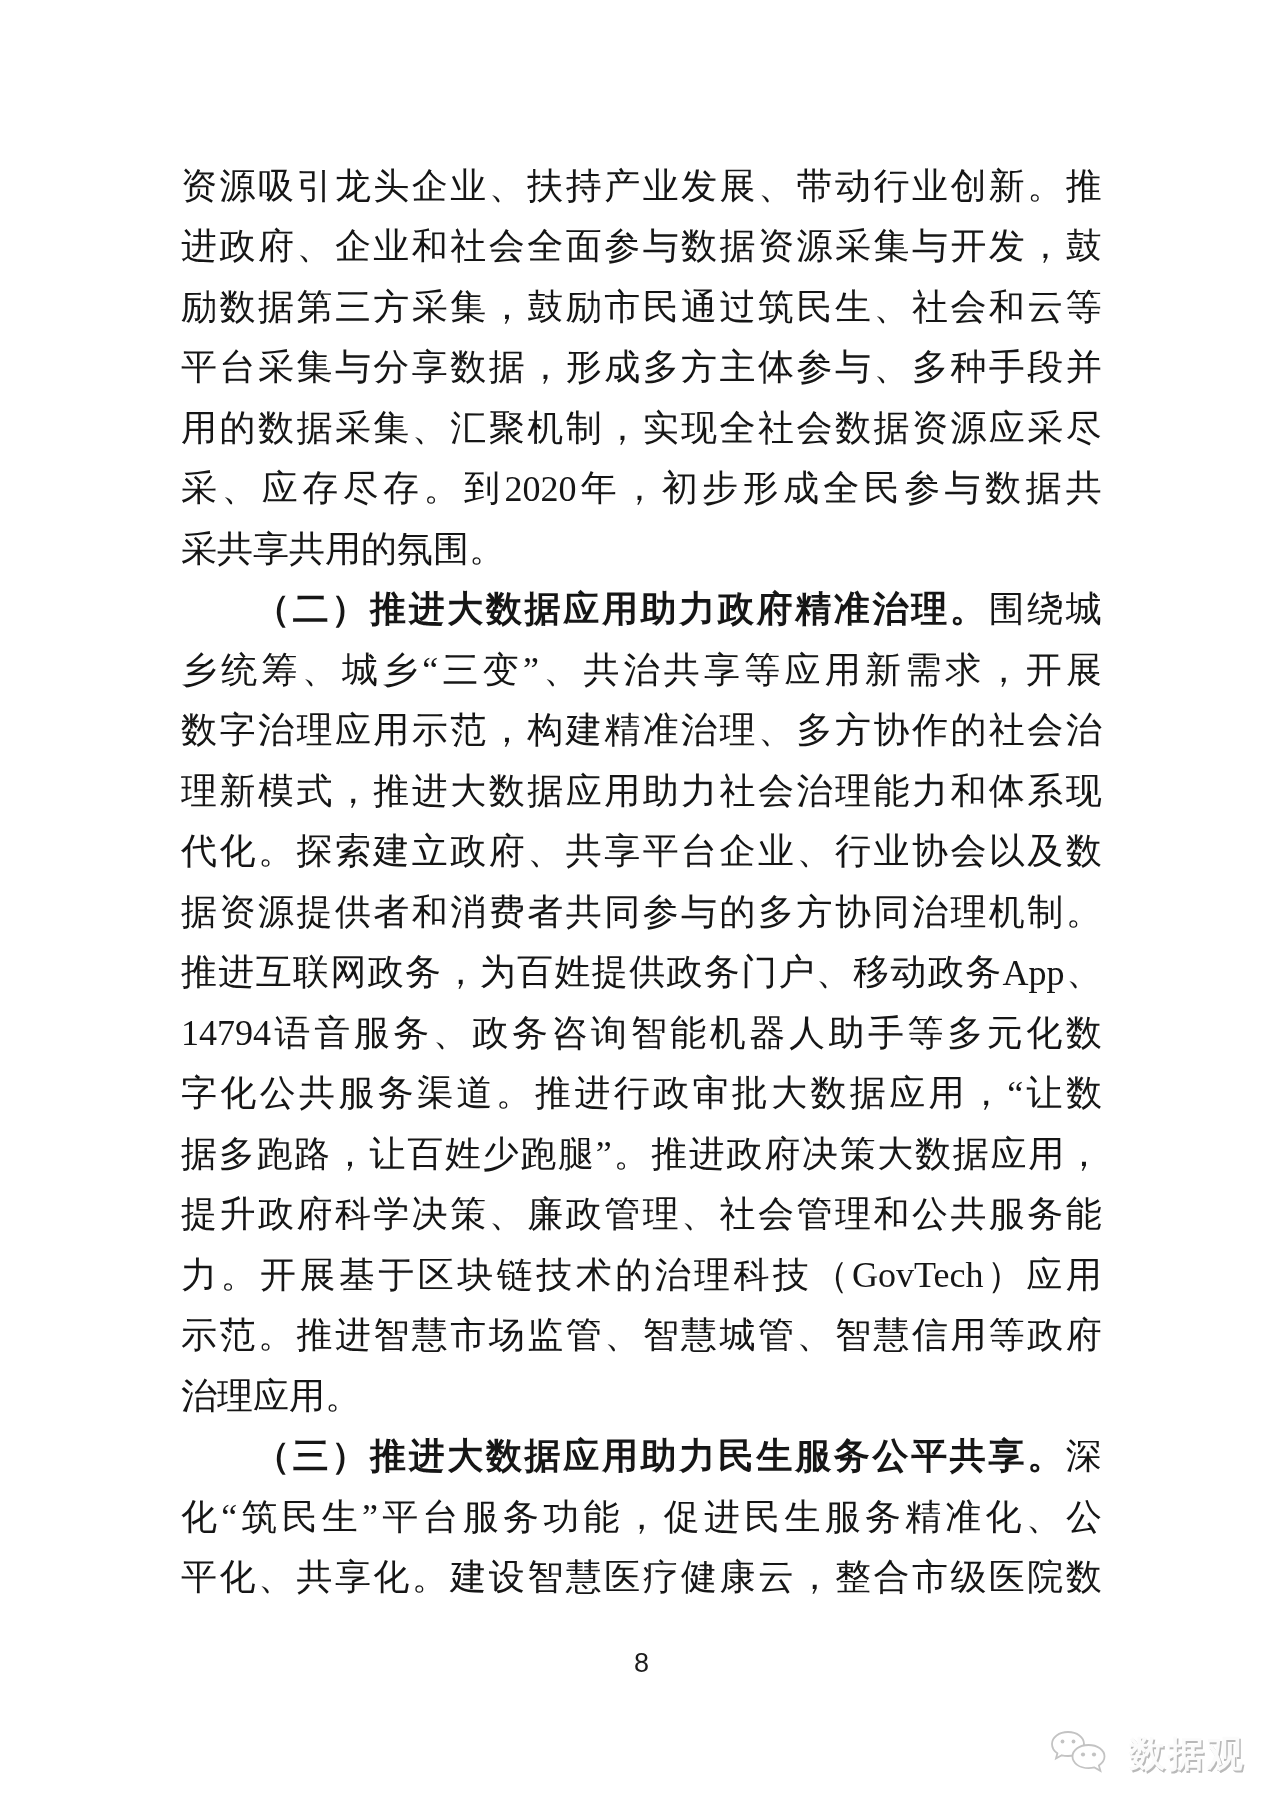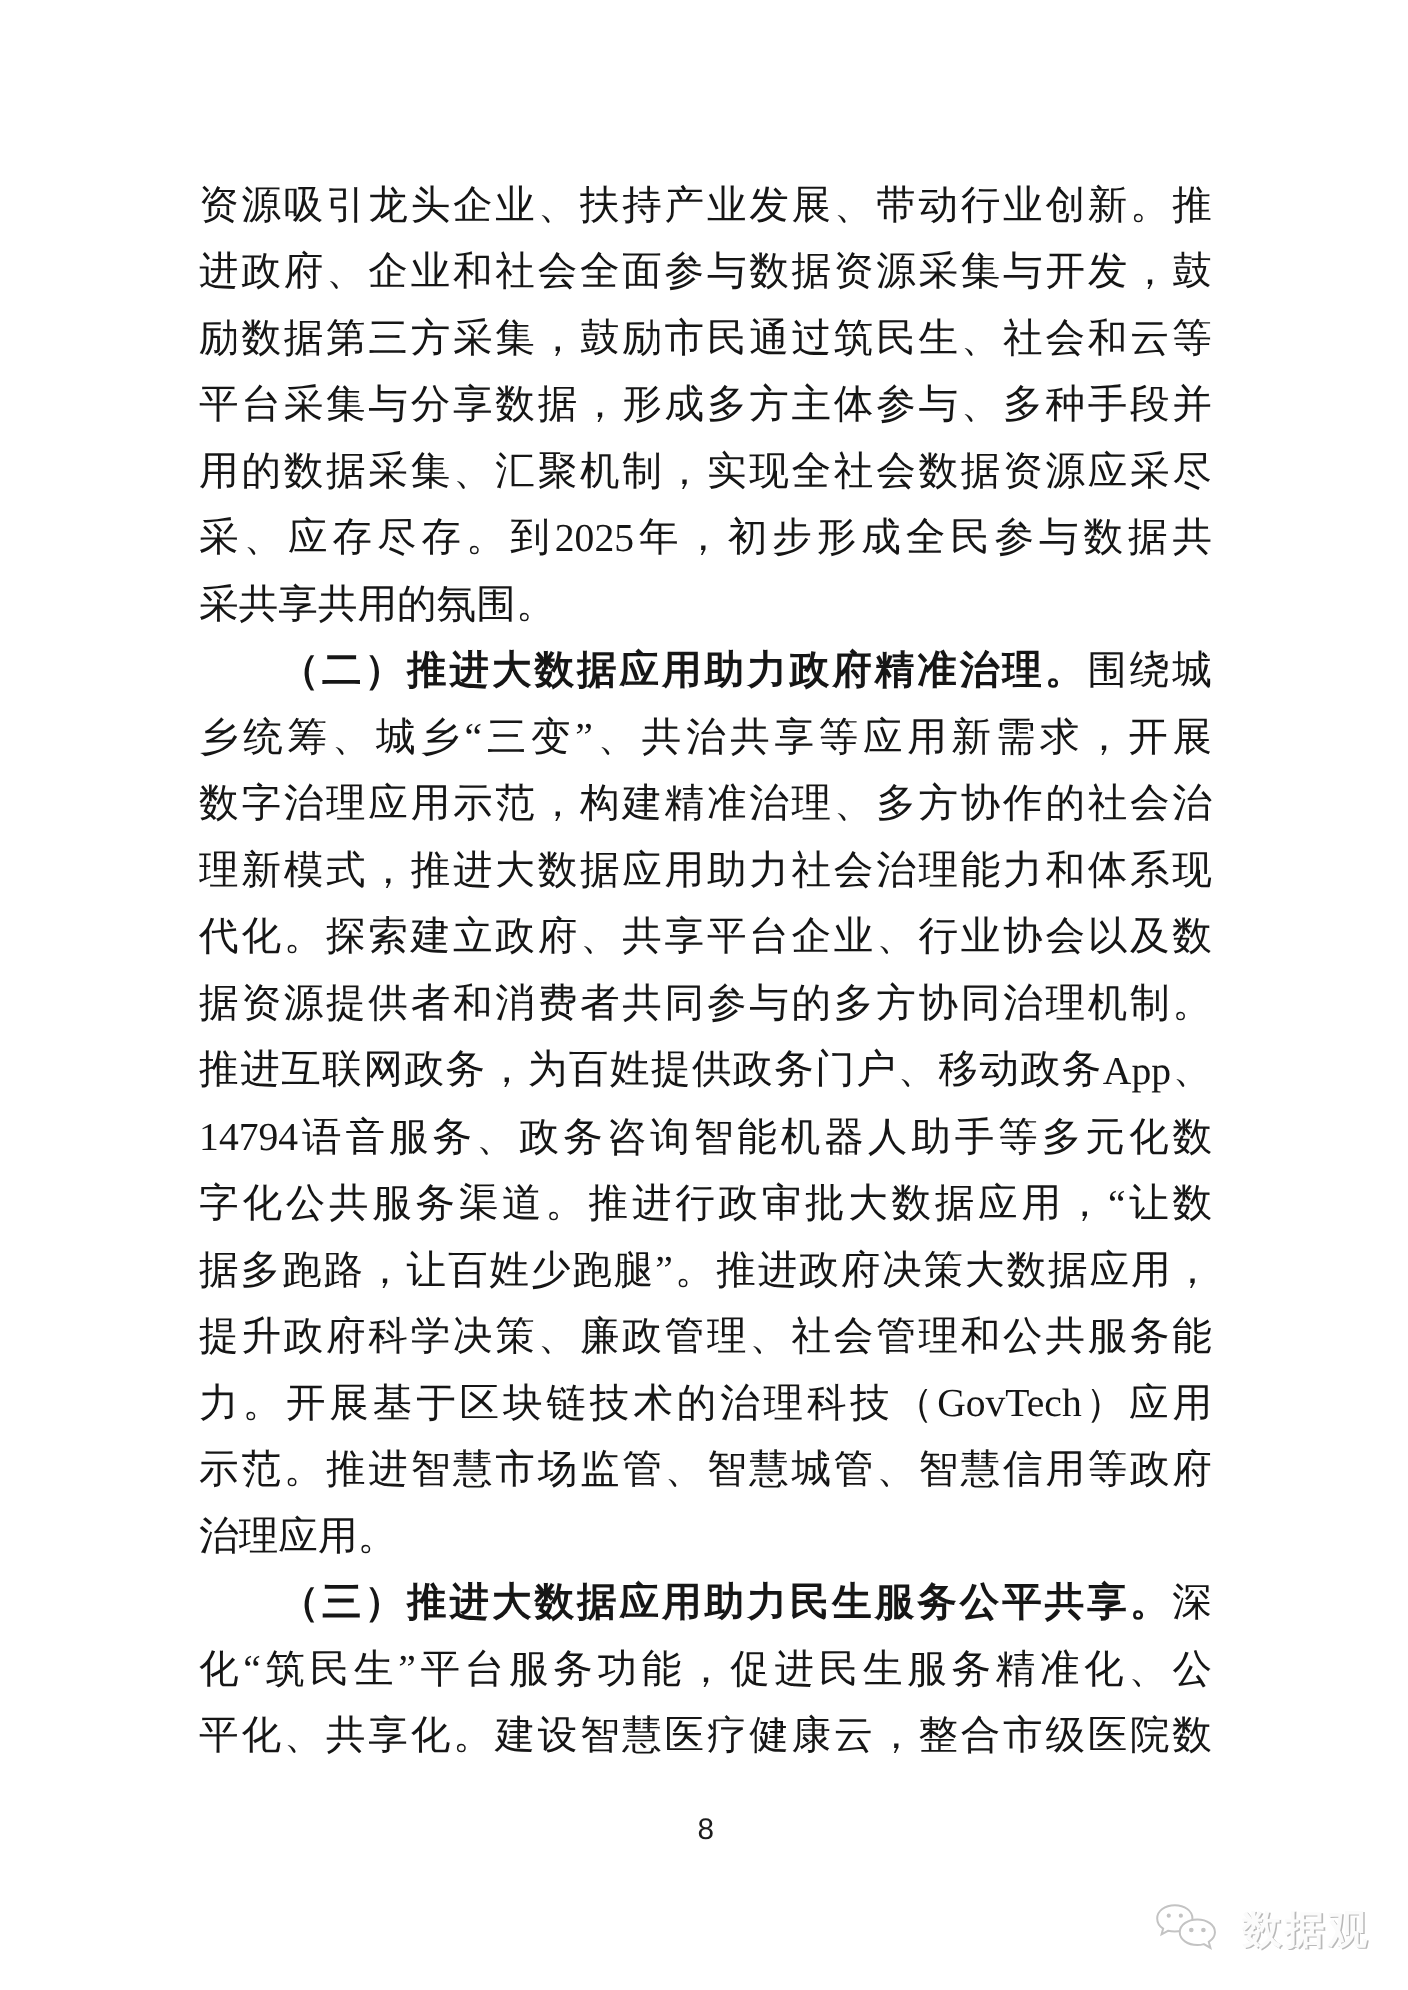--- a/index.html
+++ b/index.html
@@ -202,21 +202,21 @@
       </div>
       <div class="tline just">
         <span>采</span>
         <span>、</span>
         <span>应</span>
         <span>存</span>
         <span>尽</span>
         <span>存</span>
         <span>。</span>
         <span>到</span>
-        <span>2025</span>
+        <span>2020</span>
         <span>年</span>
         <span>，</span>
         <span>初</span>
         <span>步</span>
         <span>形</span>
         <span>成</span>
         <span>全</span>
         <span>民</span>
         <span>参</span>
         <span>与</span>

